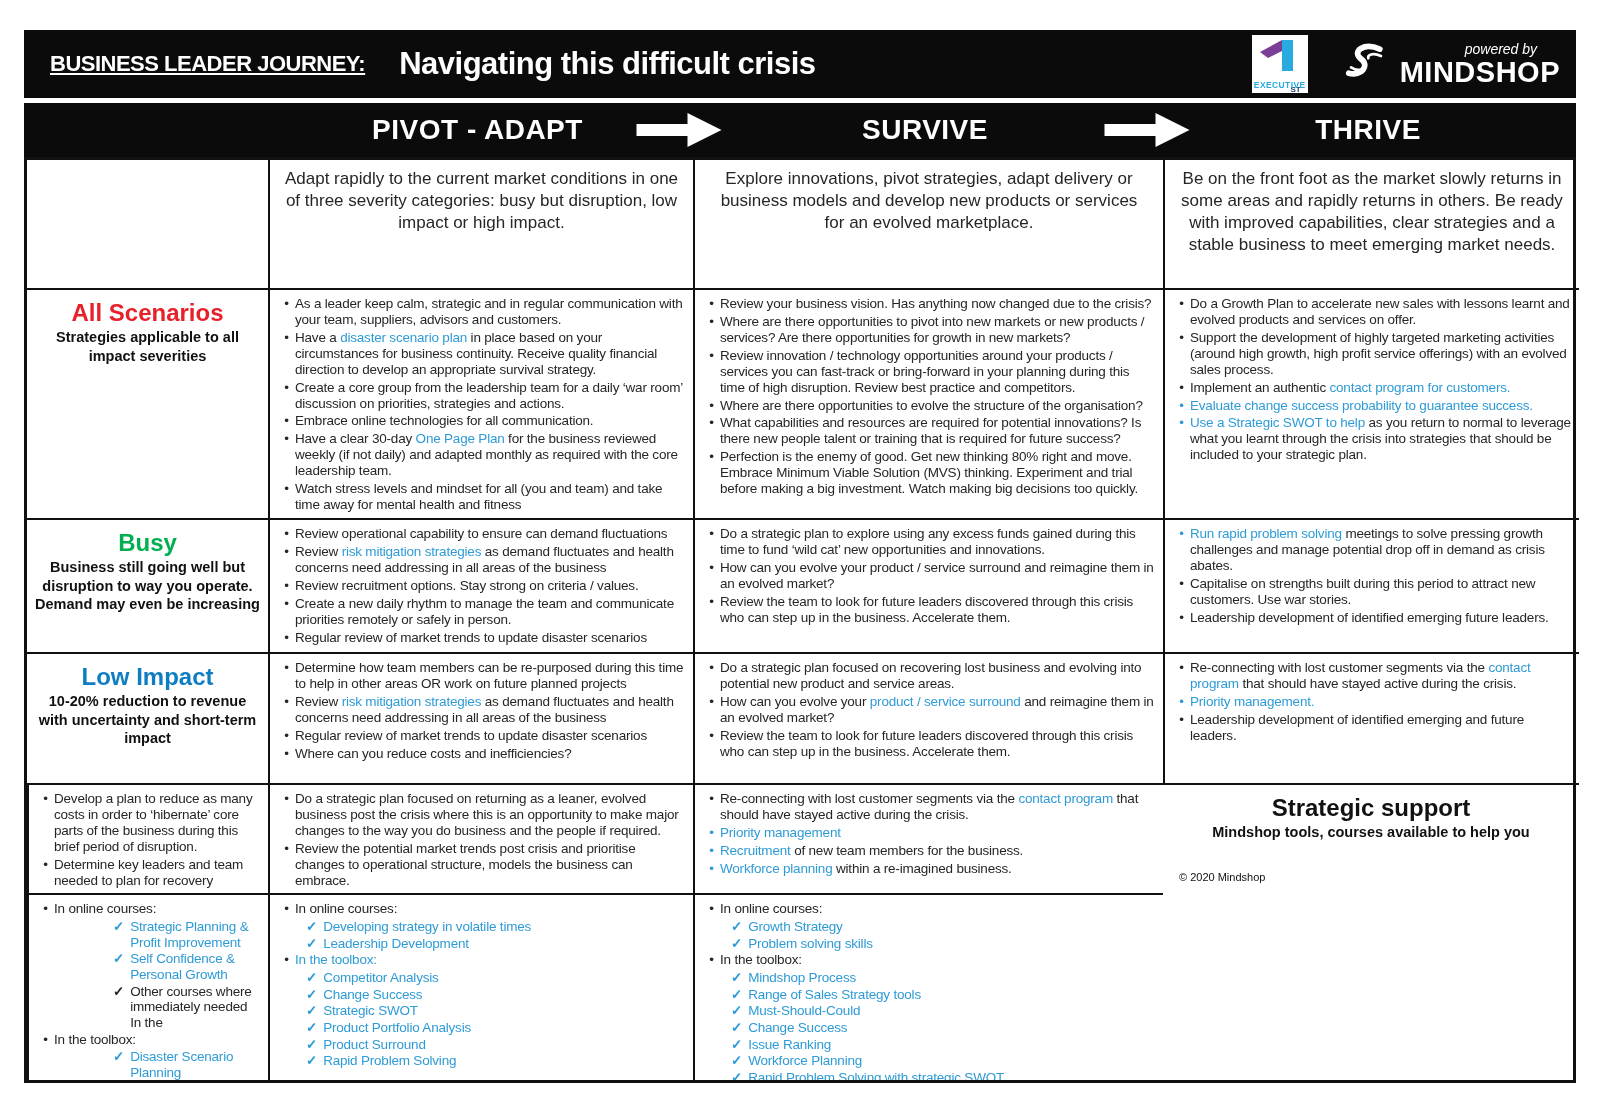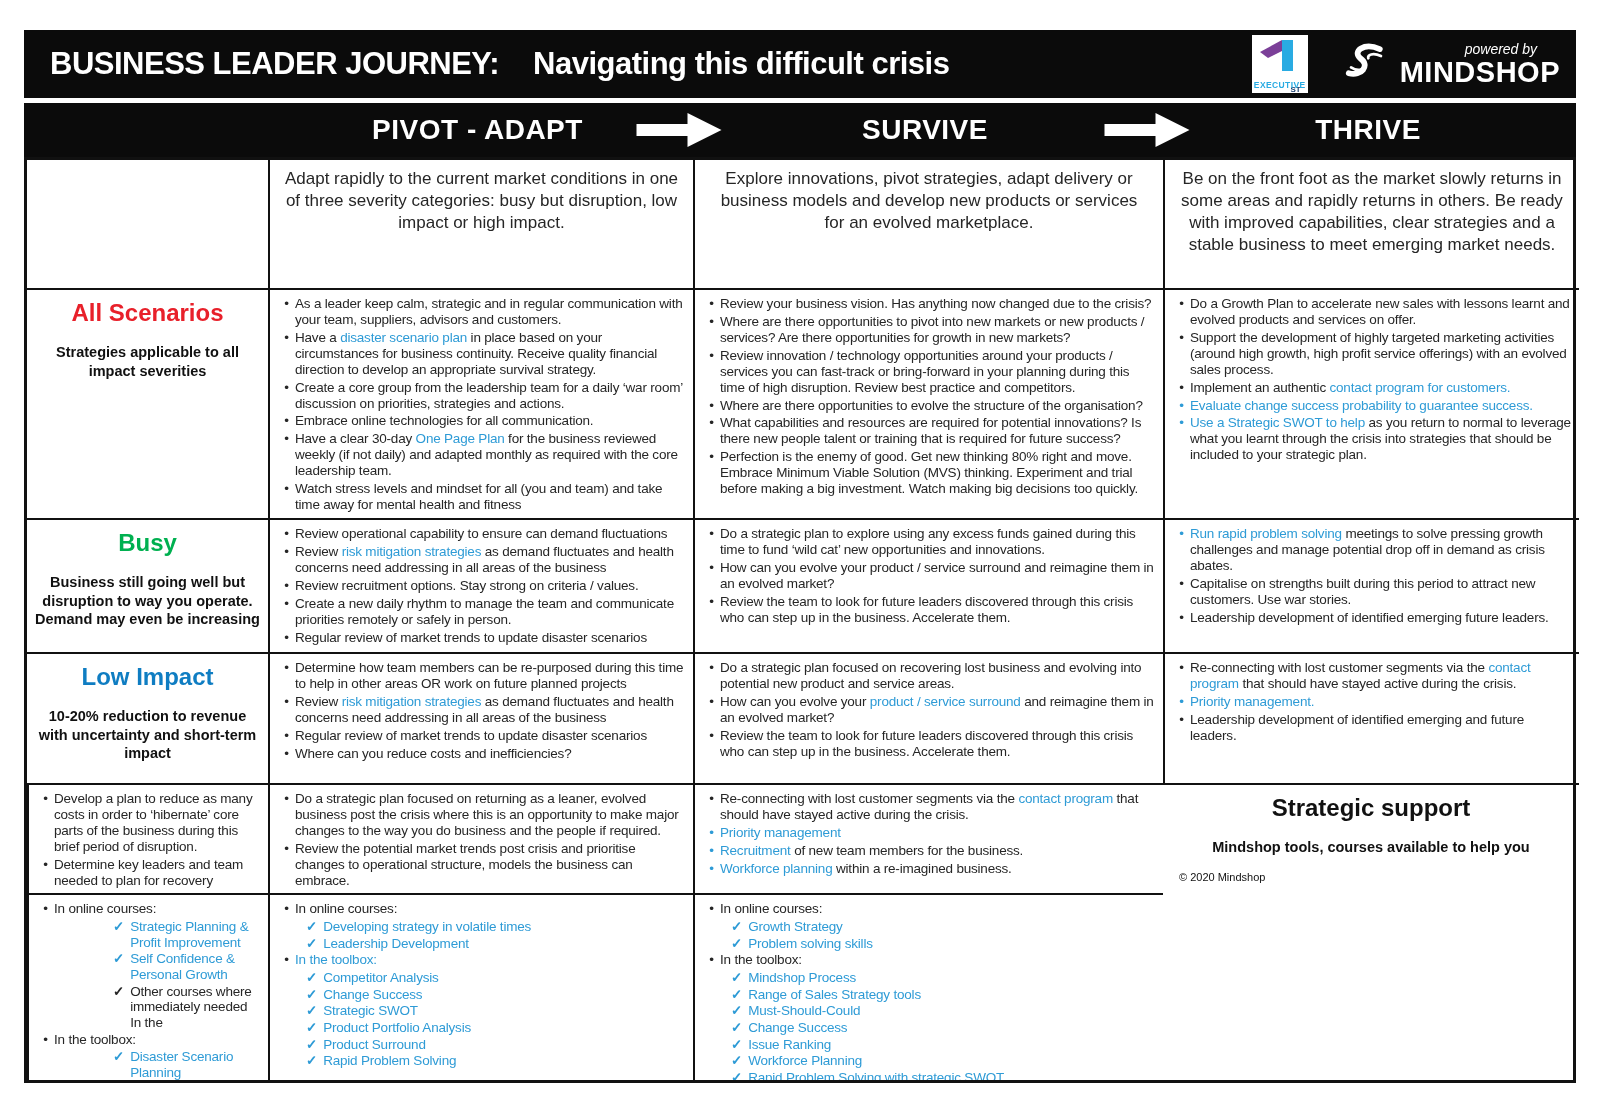--- a/index.html
+++ b/index.html
@@ -2,21 +2,21 @@
 <html><head>
 <meta charset="utf-8">
 <style>
   * { margin:0; padding:0; box-sizing:border-box; }
   body { background:#e8e8e8; font-family:"Liberation Sans", sans-serif; }
   .page { width:1600px; height:1108px; background:#ffffff; position:relative; overflow:hidden; }
   .content { position:absolute; left:24px; top:30px; width:1552px; }
 
   
   .titlebar { height:68px; background:#0b0b0b; color:#fff; display:flex; align-items:center; padding:0 16px 0 26px; margin-bottom:5px; }
-  .title-left { font-weight:bold; font-size:31px; letter-spacing:-0.5px; white-space:nowrap; }
+  .title-left { font-weight:bold; font-size:22px; letter-spacing:-0.5px; white-space:nowrap;text-decoration:underline; }
   .title-right { font-weight:bold; font-size:31px; letter-spacing:-0.5px; margin-left:34px; white-space:nowrap; }
   .logos { margin-left:auto; display:flex; align-items:center; gap:34px; }
   .logo-first { width:56px; height:58px; background:#fff; position:relative; flex:none; }
   .logo-first svg { position:absolute; left:6px; top:4px; }
   .one-st { position:absolute; right:7px; top:30px; font-size:8px; font-weight:bold; color:#1c3f6e;margin-top:20px; }
   .one-exec { position:absolute; left:0; right:0; bottom:3px; text-align:center; font-size:8.5px; font-weight:bold; color:#29abe2; letter-spacing:0.4px; }
   .logo-mindshop { display:flex; align-items:center; gap:10px; }
   .ms-text { display:flex; flex-direction:column; align-items:flex-start; line-height:1; }
   .ms-powered { font-style:italic; font-weight:normal; font-size:14px; margin-left:65px; margin-bottom:2px; }
   .ms-name { font-weight:bold; font-size:29px; letter-spacing:0.5px; }
@@ -31,21 +31,21 @@
   
   .matrix { display:grid; grid-template-columns:241px 425px 470px 416px; grid-template-rows:128px 230px 134px 131px 110px 187px; border:3px solid #111; background:#fff; }
   .cell { border-left:2px solid #111; border-top:2px solid #111; overflow:hidden; }
   .cell.col-0 { border-left:none; }
   .cell.row0 { border-top:none; }
 
   .desc-cell { padding:8px 14px 0 14px; text-align:center; font-size:17px; line-height:1.3; color:#262626; }
 
   .label-cell { position:relative; text-align:center; padding:10px 8px 4px 8px; color:#111; }
   .label-title { font-size:24px; font-weight:bold; line-height:1.1; }
-  .label-sub { font-size:14.5px; font-weight:bold; line-height:1.25; margin-top:17px; }
+  .label-sub { font-size:14.5px; font-weight:bold; line-height:1.25; margin-top:2px; }
   .copyright { position:absolute; left:16px; bottom:10px; font-size:11px; font-weight:normal; color:#111; }
 
   .content-cell { padding:6px 8px 3px 8px; font-size:13.5px; line-height:1.18; letter-spacing:-0.2px; color:#262626; }
   .bullet { display:flex; margin-bottom:2px; }
   .bullet .mk { flex:none; width:17px; text-align:center; }
   .bullet .btext { flex:1; }
   .lnk { color:#2e9bd6; }
 
   .grp-label { display:flex; margin-bottom:2px; }
   .grp-label .mk { flex:none; width:17px; text-align:center; }

